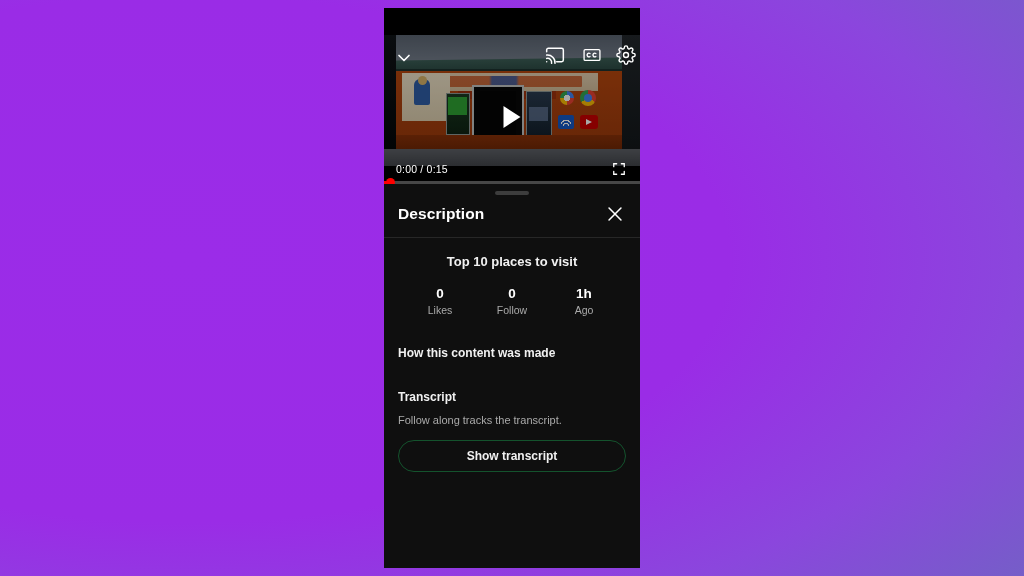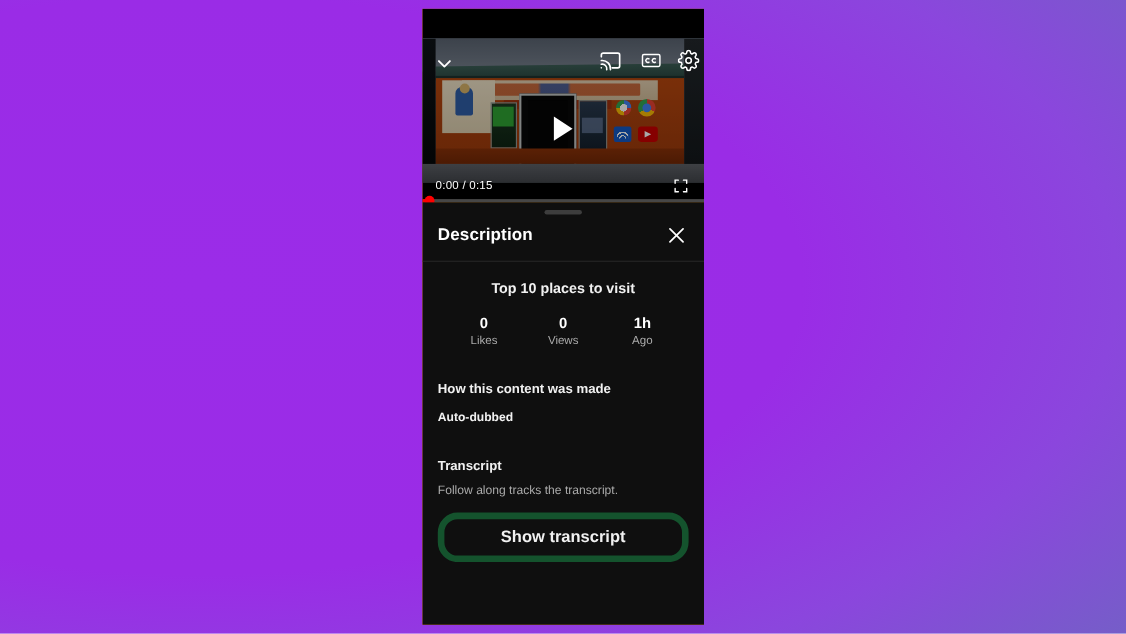--- a/index.html
+++ b/index.html
@@ -12,21 +12,21 @@
     background:
       radial-gradient(140% 120% at 18% 45%, #9b2ce8 0%, #9a2ce6 38%, #8b46dd 58%, #7360c6 76%, #6271bd 100%);
     position:relative;
   }
 
   
   #phone {
     position:absolute;
     left:384px; top:8px;
     width:256px; height:560px;
-    background:#a16207;
+    background:#8b5cf6;
     overflow:hidden;
     display:flex;
     flex-direction:column;
   }
 
   
   #player {
     position:relative;
     width:100%; height:176px;
     background:#000;
@@ -243,25 +243,25 @@
     font-size:11.5px; color:#aaa; line-height:1.38;
   }
   .link { color:#3ea6ff; }
 
   #transcript-desc {
     font-size:11px; color:#aaa; margin-top:-4px; margin-bottom:14px;
   }
   #show-transcript-btn {
     display:block; width:100%;
     padding:8px 0;
-    border:6px solid #14532d;
+    border:1px solid #14532d;
     border-radius:18px;
     background:transparent;
     color:#f1f1f1;
-    font-size:15px; font-weight:600;
+    font-size:12px; font-weight:600;
     font-family:"Liberation Sans", sans-serif;
     cursor:pointer;
     text-align:center;
   }
 </style>
 </head>
 <body>
 
 <div id="phone">
 
@@ -356,32 +356,31 @@
 
       <div class="video-title">Top 10 places to visit</div>
 
       <div id="stats-row">
         <div class="stat">
           <div class="stat-value">0</div>
           <div class="stat-label">Likes</div>
         </div>
         <div class="stat">
           <div class="stat-value">0</div>
-          <div class="stat-label">Views</div>
+          <div class="stat-label">Follow</div>
         </div>
         <div class="stat">
           <div class="stat-value">1h</div>
           <div class="stat-label">Ago</div>
         </div>
       </div>
 
       <div class="section-title">How this content was made</div>
 
       <div>
-        <div class="sub-title">Auto-dubbed</div>
       </div>
 
       <div class="section-title">Transcript</div>
       <div id="transcript-desc">Follow along tracks the transcript.</div>
       <button id="show-transcript-btn">Show transcript</button>
 
     </div>
   </div>
 </div>
 

